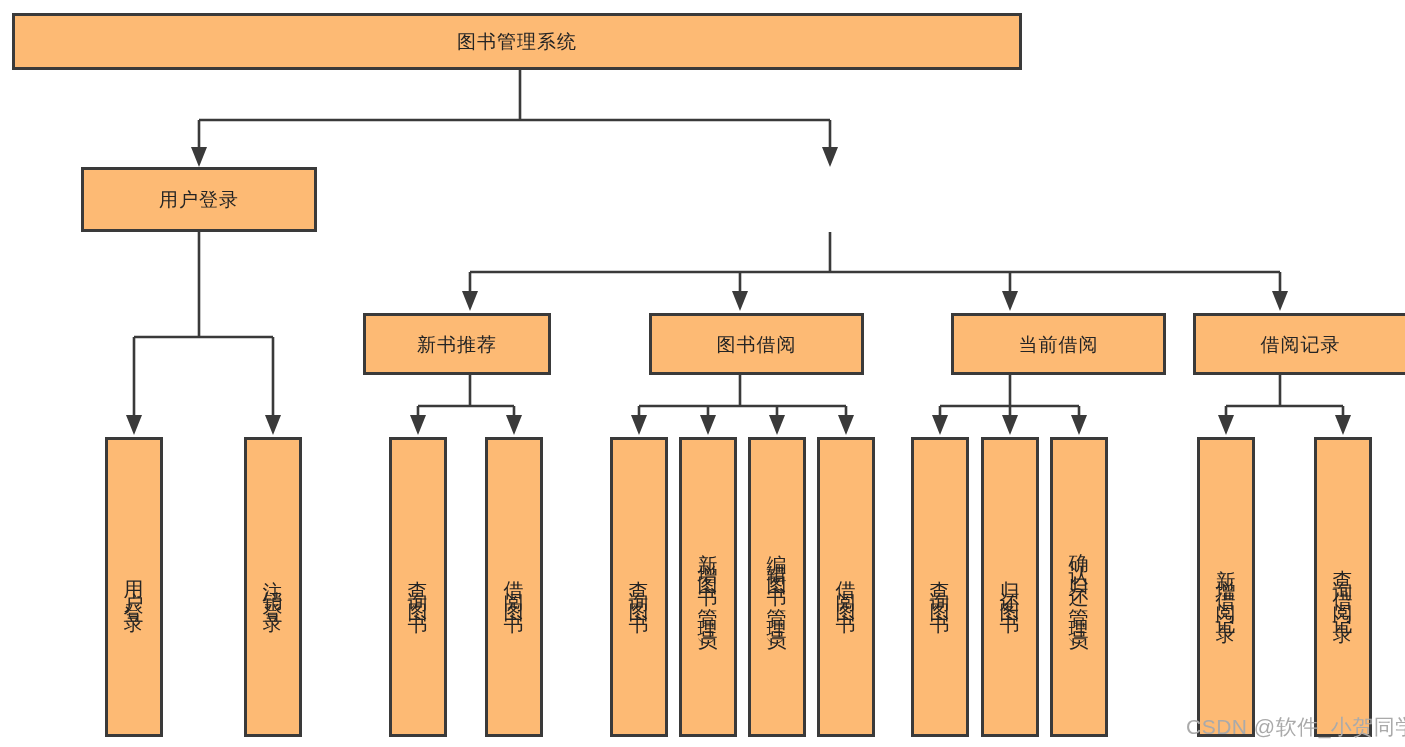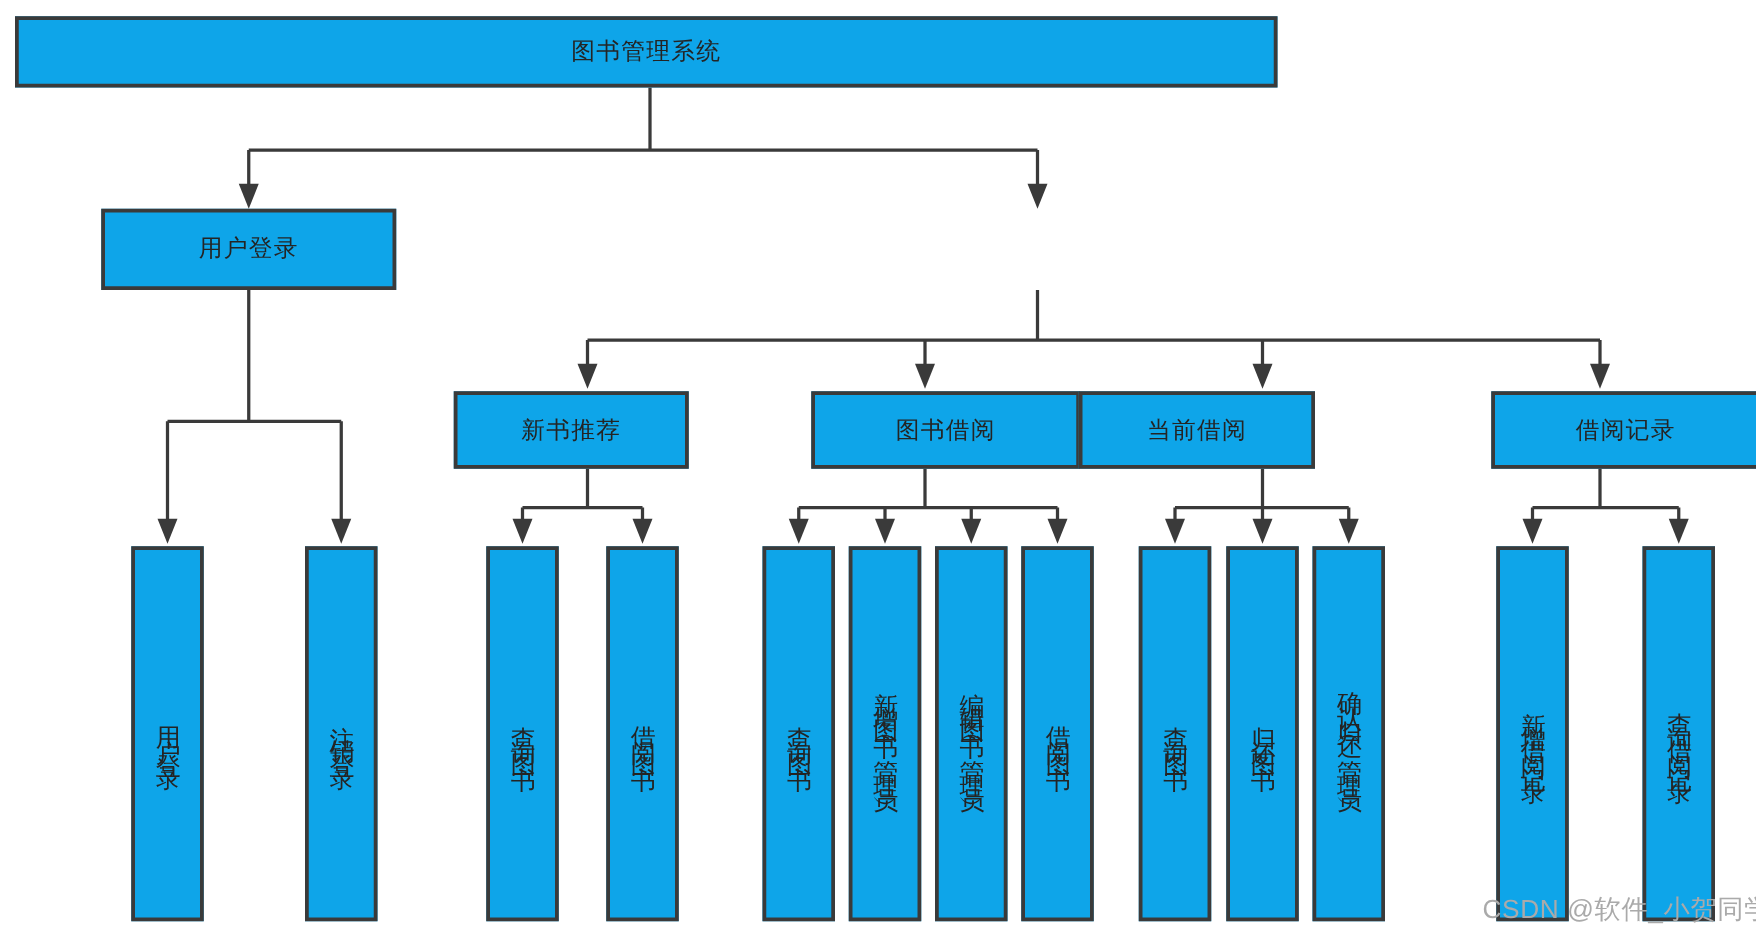--- a/index.html
+++ b/index.html
@@ -5,21 +5,21 @@
   html,body{margin:0;padding:0;}
   body{
     width:1405px;height:747px;position:relative;background:#ffffff;
     font-family:"Liberation Sans","DejaVu Sans",sans-serif;
     overflow:hidden;
   }
   .stage{position:absolute;inset:0;width:1405px;height:747px;}
   svg.connectors{position:absolute;left:0;top:0;z-index:1;}
   .box{
     position:absolute;box-sizing:border-box;z-index:2;
-    border:3px solid #3a3a3a;background:#0ea5e9;color:#242424;
+    border:3px solid #3a3a3a;background:#fdba74;color:#242424;
     display:flex;align-items:center;justify-content:center;
     line-height:1;
   }
   .h-label{font-size:19px;letter-spacing:1px;white-space:nowrap;}
   .leaf{width:58px;top:437px;height:300px;}
   .leaf .v-label{
     writing-mode:vertical-rl;text-orientation:mixed;
     font-size:20px;letter-spacing:11px;line-height:1;
     max-height:292px;
   }
@@ -83,21 +83,21 @@
   <div class="box" style="left:81px;top:167px;width:236px;height:65px;">
     <span class="h-label">用户登录</span>
   </div>
 
   <div class="box" style="left:363px;top:313px;width:188px;height:62px;text-align:center;">
     <span class="h-label">新书推荐</span>
   </div>
   <div class="box" style="left:649px;top:313px;width:215px;height:62px;">
     <span class="h-label">图书借阅</span>
   </div>
-  <div class="box" style="left:863px;top:313px;width:189px;height:62px;">
+  <div class="box" style="left:951px;top:313px;width:215px;height:62px;">
     <span class="h-label">当前借阅</span>
   </div>
   <div class="box" style="left:1173px;top:313px;width:215px;height:62px;margin-left:20px;">
     <span class="h-label">借阅记录</span>
   </div>
 
   <div class="box leaf" style="left:105px;">
     <span class="v-label">用户登录</span>
   </div>
   <div class="box leaf" style="left:244px;">

